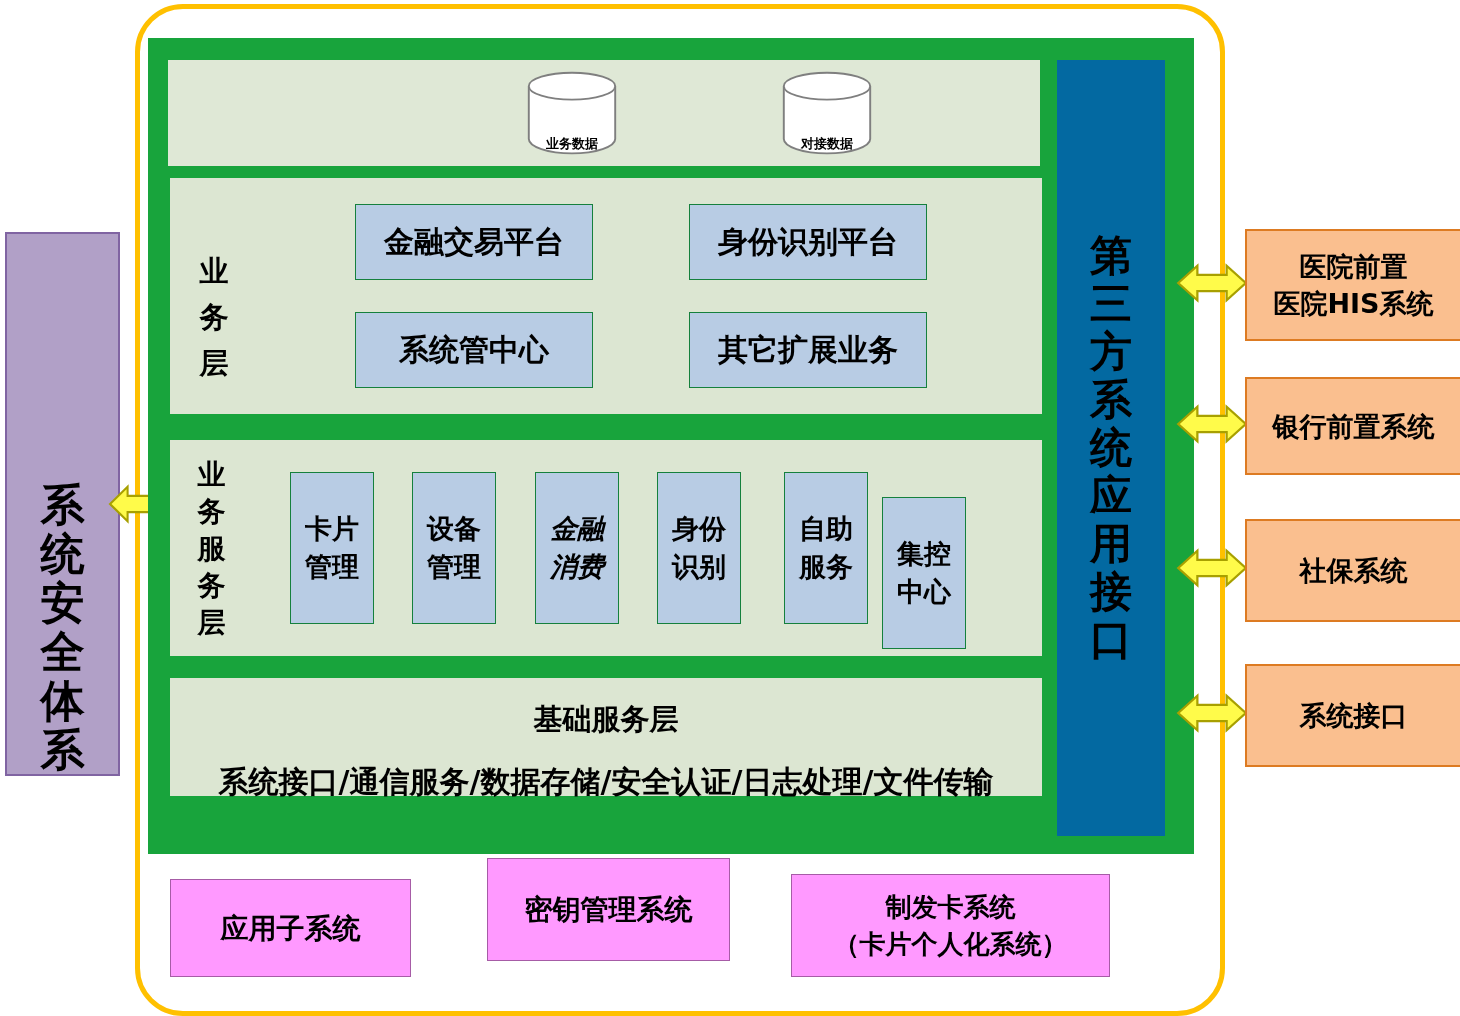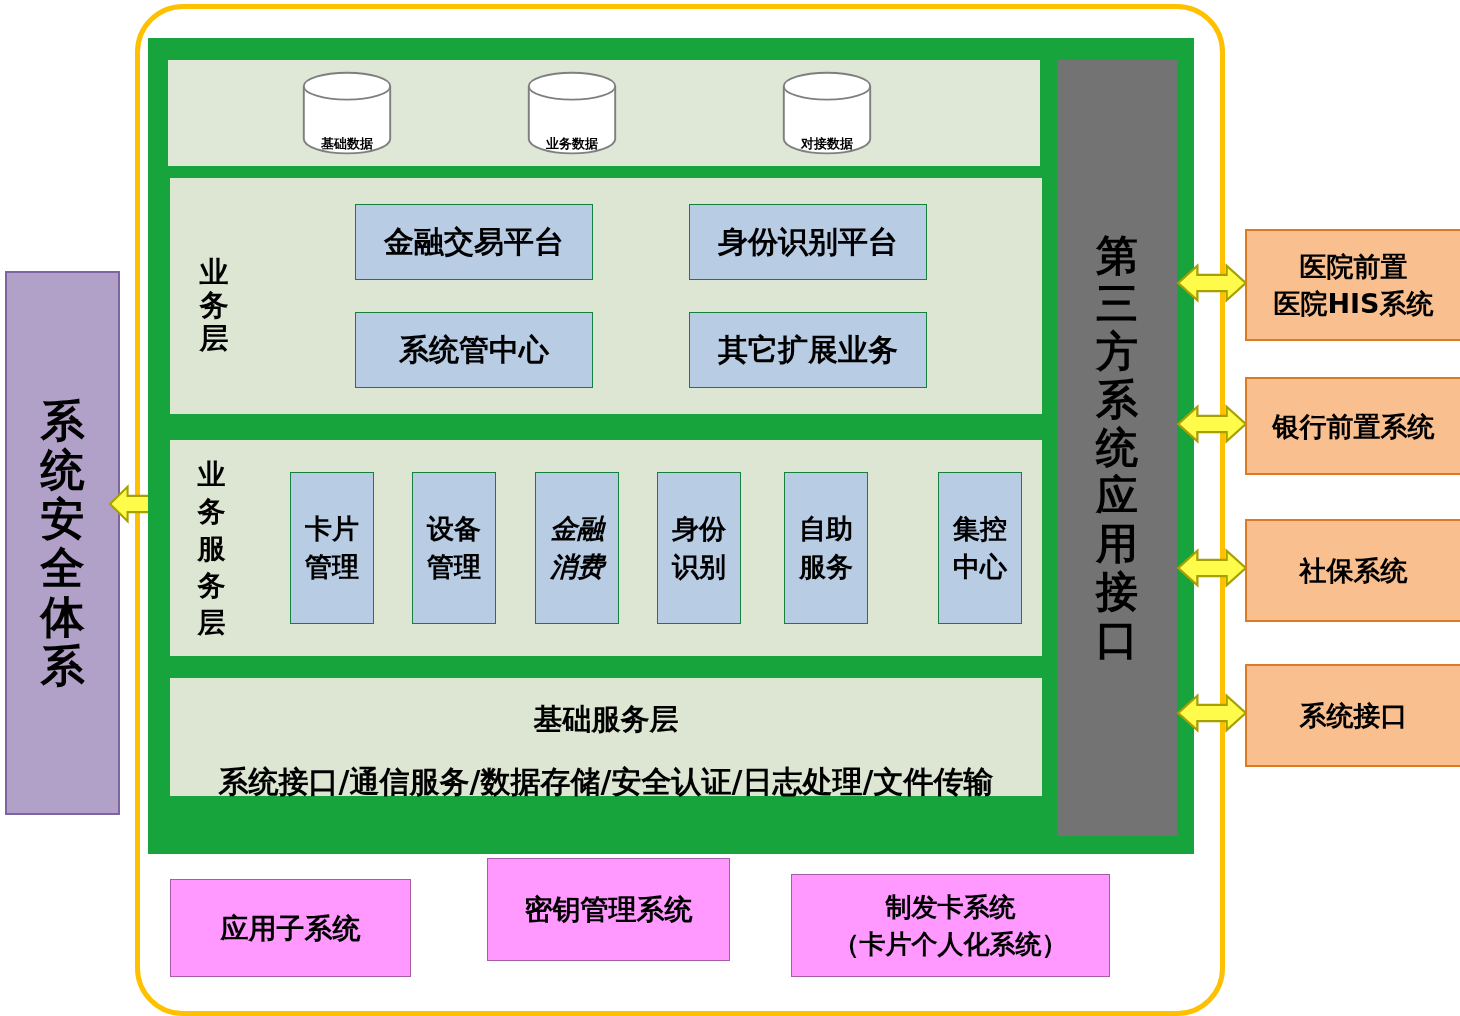--- a/index.html
+++ b/index.html
@@ -7,53 +7,53 @@
     position:relative;width:1460px;height:1016px;background:#ffffff;
     font-family:"DejaVu Sans","Liberation Sans",sans-serif;
     font-weight:700;color:#000;overflow:hidden;
   }
   .abs{position:absolute;}
 
   
   .outer-frame{left:135px;top:4px;width:1080px;height:1002px;border:5px solid #FFC000;border-radius:48px;background:#ffffff;}
 
   
-  .security-panel{left:5px;top:232px;width:111px;height:540px;background:#B1A0C7;border:2px solid #8064A2;display:flex;align-items:center;justify-content:center;margin-top:39px;}
+  .security-panel{left:5px;top:232px;width:111px;height:540px;background:#B1A0C7;border:2px solid #8064A2;display:flex;align-items:flex-end;justify-content:center;}
   .security-label{width:48px;font-size:44px;line-height:49px;word-break:break-all;text-align:center;}
 
   
   .green-frame{left:148px;top:38px;width:1046px;height:816px;background:#18A43C;}
 
   
   .panel{background:#DCE6D2;}
   .data-strip{left:168px;top:60px;width:872px;height:106px;background:#DFE8D6;}
   .business-panel{left:170px;top:178px;width:872px;height:236px;}
   .service-panel{left:170px;top:440px;width:872px;height:216px;}
   .basic-panel{left:170px;top:678px;width:872px;height:118px;}
-  .right-column{left:1057px;top:60px;width:120px;height:776px;background:#737373;display:flex;align-items:center;justify-content:center;}
+  .right-column{left:1057px;top:60px;width:108px;height:776px;background:#0369a1;display:flex;align-items:center;justify-content:center;}
   .right-column-label{width:46px;font-size:42px;line-height:48px;word-break:break-all;text-align:center;}
 
   
   .cylinder{position:absolute;width:96px;height:92px;top:8px;}
   .cyl-1{left:131px;} .cyl-2{left:356px;} .cyl-3{left:611px;}
   .cylinder svg{position:absolute;left:0;top:0;width:100%;height:100%;}
   .cyl-label{position:absolute;bottom:7px;left:0;width:100%;text-align:center;font-size:13px;}
 
   
   .vlabel{position:absolute;word-break:break-all;text-align:center;}
-  .business-layer-label{left:28px;top:78px;width:32px;font-size:29px;line-height:33px;}
+  .business-layer-label{left:28px;top:70px;width:32px;font-size:29px;line-height:46px;}
   .service-layer-label{left:26px;top:16px;width:31px;font-size:28px;line-height:37px;}
 
   
   .bbox{position:absolute;background:#B8CCE4;border:1px solid #15803d;display:flex;flex-direction:column;align-items:center;justify-content:center;text-align:center;}
   .bbox-lg{width:236px;height:74px;font-size:30px;}
   .b1{left:185px;top:26px;} .b2{left:519px;top:26px;}
   .b3{left:185px;top:134px;} .b4{left:519px;top:134px;}
   .sbox{width:82px;height:150px;font-size:27px;line-height:38px;top:32px;}
-  .s1{left:120px;} .s2{left:242px;} .s3{left:365px;font-style:italic;} .s4{left:487px;} .s5{left:614px;} .s6{left:768px;}
+  .s1{left:120px;} .s2{left:242px;} .s3{left:365px;font-style:italic;} .s4{left:487px;} .s5{left:614px;} .s6{left:712px;margin-top:25px;}
 
   
   .basic-title{position:absolute;left:0;top:22px;width:872px;text-align:center;font-size:29px;}
   .basic-items{position:absolute;left:0;top:84px;width:872px;text-align:center;font-size:30px;white-space:nowrap;}
 
   
   .obox{left:1245px;width:213px;background:#FABF8F;border:2px solid #DD7B22;display:flex;flex-direction:column;align-items:center;justify-content:center;text-align:center;font-size:27px;line-height:37px;}
   .o1{top:229px;height:108px;} .o2{top:377px;height:94px;} .o3{top:519px;height:99px;} .o4{top:664px;height:99px;}
 
   
@@ -82,27 +82,20 @@
 
   <div class="arrow arrow-left">
     <svg viewBox="0 0 64 40" preserveAspectRatio="none">
       <polygon points="2,20 19,5 19,13 45,13 45,5 62,20 45,35 45,27 19,27 19,35" fill="#FFFB4A" stroke="#A8A000" stroke-width="2"></polygon>
     </svg>
   </div>
 
   <div class="abs green-frame"></div>
 
   <div class="abs data-strip panel">
-    <div class="cylinder cyl-1">
-      <svg viewBox="0 0 100 92">
-        <path d="M5 17 v55 c0 8 20 15 45 15 s45 -7 45 -15 v-55" fill="#ffffff" stroke="#7f7f7f" stroke-width="2"></path>
-        <ellipse cx="50" cy="17" rx="45" ry="14" fill="#ffffff" stroke="#7f7f7f" stroke-width="2"></ellipse>
-      </svg>
-      <div class="cyl-label">基础数据</div>
-    </div>
     <div class="cylinder cyl-2">
       <svg viewBox="0 0 100 92">
         <path d="M5 17 v55 c0 8 20 15 45 15 s45 -7 45 -15 v-55" fill="#ffffff" stroke="#7f7f7f" stroke-width="2"></path>
         <ellipse cx="50" cy="17" rx="45" ry="14" fill="#ffffff" stroke="#7f7f7f" stroke-width="2"></ellipse>
       </svg>
       <div class="cyl-label">业务数据</div>
     </div>
     <div class="cylinder cyl-3">
       <svg viewBox="0 0 100 92">
         <path d="M5 17 v55 c0 8 20 15 45 15 s45 -7 45 -15 v-55" fill="#ffffff" stroke="#7f7f7f" stroke-width="2"></path>

